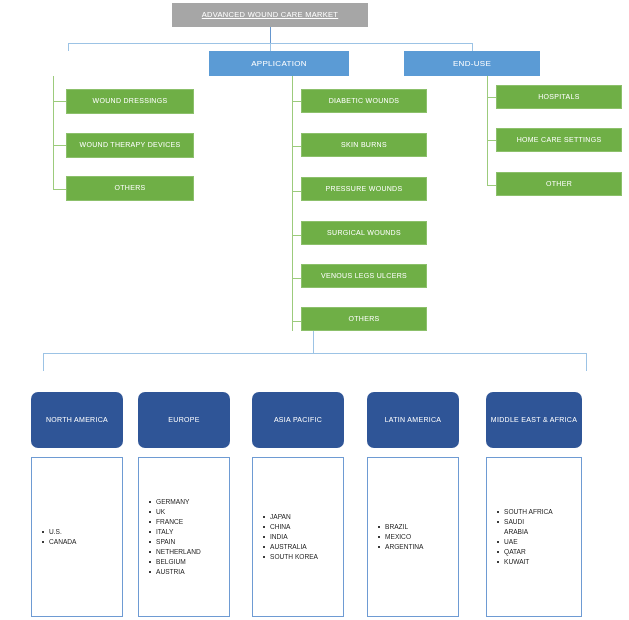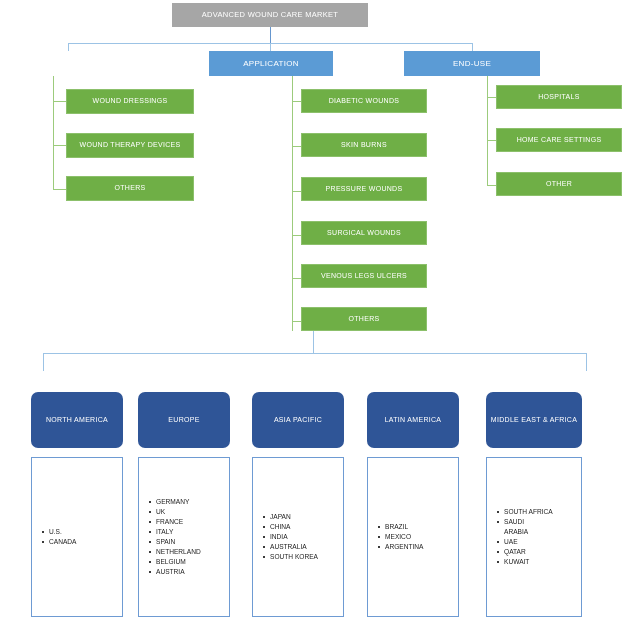--- a/index.html
+++ b/index.html
@@ -50,33 +50,33 @@
   .panel li:before{
     content:"";position:absolute;left:0;top:4px;
     width:2px;height:2px;background:#3a3a3a;
   }
 </style>
 </head>
 <body>
 
 <div class="stage">
 
-  <div class="box root" style="left:172px;top:3px;width:196px;height:24px;">
+  <div class="box root" style="left:172px;top:3px;width:196px;height:24px;text-decoration:underline;">
     <span>ADVANCED WOUND CARE MARKET</span>
   </div>
 
   <div class="ln v blue-d" style="left:270px;top:27px;height:16px;"></div>
 
   <div class="ln h blue" style="left:68px;top:43px;width:404px;"></div>
 
   <div class="ln v blue" style="left:68px;top:43px;height:8px;"></div>
   <div class="ln v blue" style="left:270px;top:43px;height:8px;"></div>
   <div class="ln v blue" style="left:472px;top:43px;height:8px;"></div>
 
-  <div class="box cat" style="left:209px;top:51px;width:124px;height:25px;">
+  <div class="box cat" style="left:209px;top:51px;width:140px;height:25px;">
     <span>APPLICATION</span>
   </div>
   <div class="box cat" style="left:404px;top:51px;width:136px;height:25px;justify-content:center;">
     <span>END-USE</span>
   </div>
 
   <div class="ln v green" style="left:53px;top:76px;height:114px;"></div>
   <div class="ln h green" style="left:53px;top:101px;width:13px;"></div>
   <div class="ln h green" style="left:53px;top:145px;width:13px;"></div>
   <div class="ln h green" style="left:53px;top:189px;width:13px;"></div>

